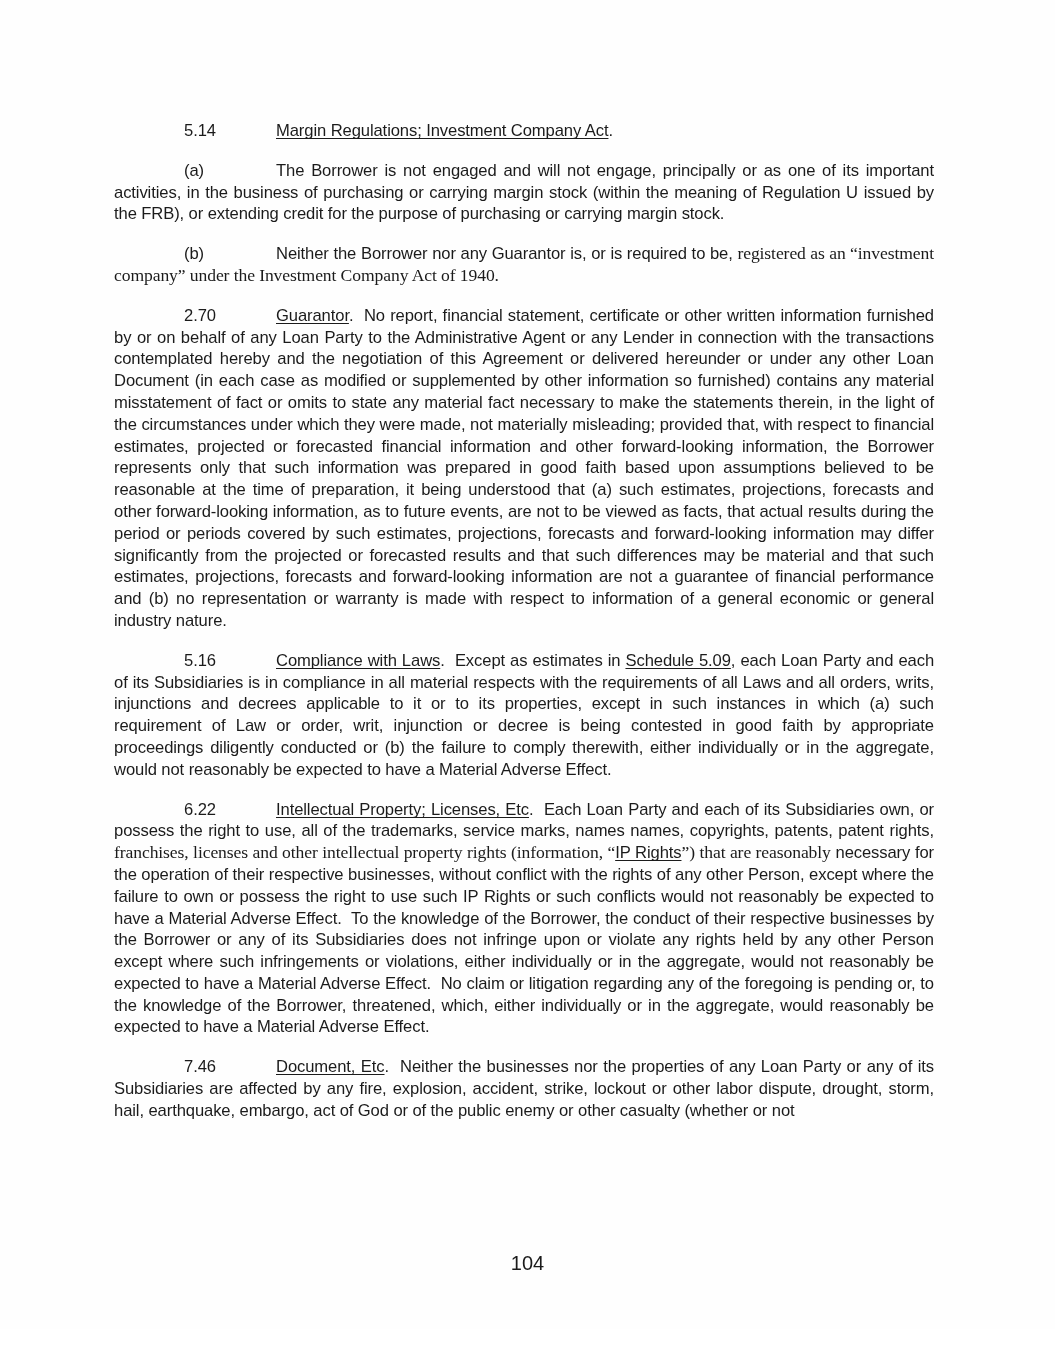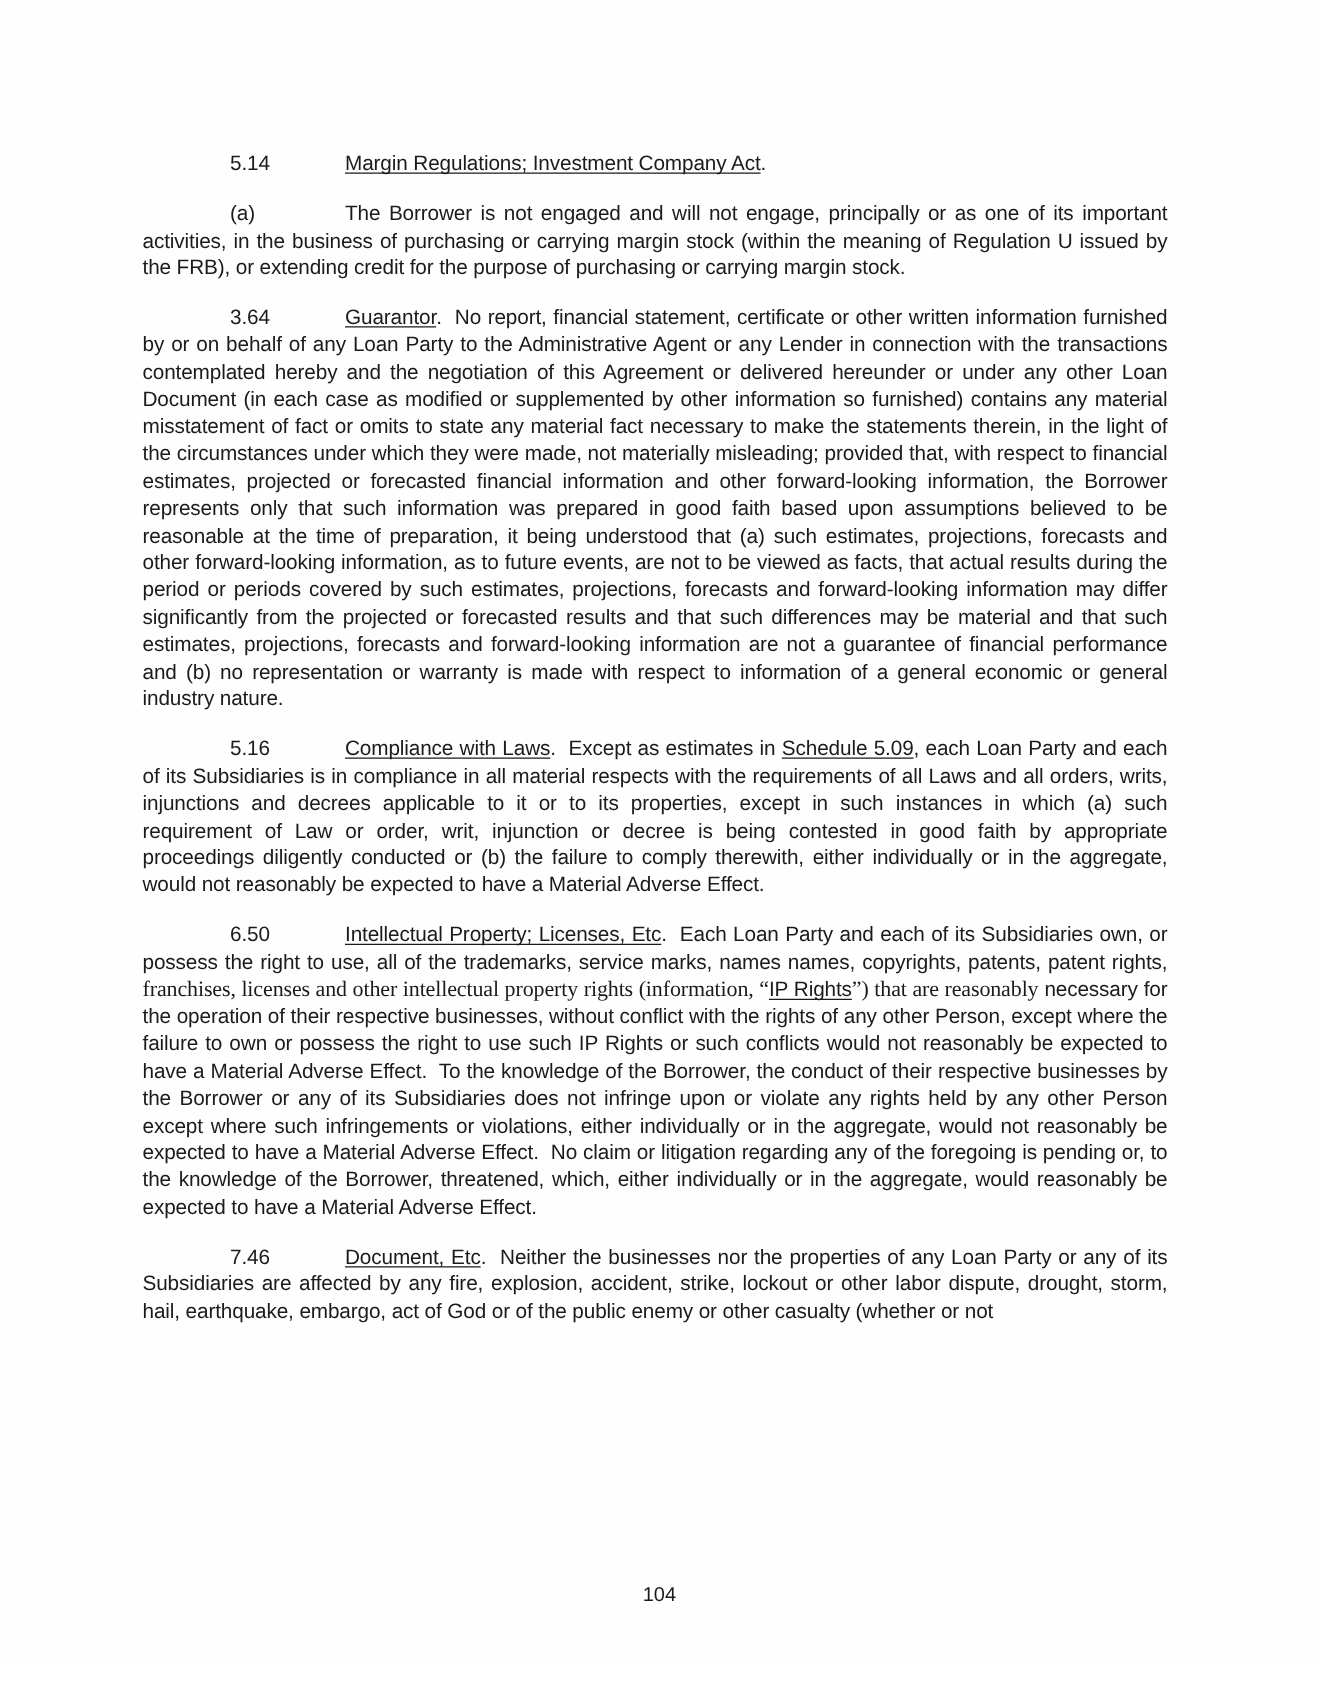--- a/index.html
+++ b/index.html
@@ -46,44 +46,45 @@
   .serif {
     font-family: "Liberation Serif", serif;
     font-size: 17.6px;
   }
   .footer {
     position: absolute;
     top: 1252px;
     left: 0;
     width: 100%;
     text-align: center;
-    font-size: 16px;
+    font-size: 20px;
     letter-spacing: 0;
-    margin-top: 16px;
   }
 </style>
 </head>
 <body>
 
 <div class="page">
   <div class="content">
 
     <p class="para heading"><span class="num">5.14</span><span class="u">Margin Regulations; Investment Company Act</span><span>.</span></p>
 
     <p class="para"><span class="num">(a)</span><span>The Borrower is not engaged and will not engage, principally or as one of its important activities, in the business of purchasing or carrying margin stock (within the meaning of Regulation U issued by the FRB), or extending credit for the purpose of purchasing or carrying margin stock.</span></p>
 
+    <p class="para"><span class="num">(b)</span><span>Neither the Borrower nor any Guarantor is, or is required to be,</span>
+      <span class="serif">registered as an “investment company” under the Investment Company Act of 1940.</span></p>
 
-    <p class="para"><span class="num">3.64</span><span class="u">Guarantor</span><span>.&nbsp;</span>
+    <p class="para"><span class="num">2.70</span><span class="u">Guarantor</span><span>.&nbsp;</span>
       <span>No report, financial statement, certificate or other written information furnished by or on behalf of any Loan Party to the Administrative Agent or any Lender in connection with the transactions contemplated hereby and the negotiation of this Agreement or delivered hereunder or under any other Loan Document (in each case as modified or supplemented by other information so furnished) contains any material misstatement of fact or omits to state any material fact necessary to make the statements therein, in the light of the circumstances under which they were made, not materially misleading; provided that, with respect to financial estimates, projected or forecasted financial information and other forward-looking information, the Borrower represents only that such information was prepared in good faith based upon assumptions believed to be reasonable at the time of preparation, it being understood that (a) such estimates, projections, forecasts and other forward-looking information, as to future events, are not to be viewed as facts, that actual results during the period or periods covered by such estimates, projections, forecasts and forward-looking information may differ significantly from the projected or forecasted results and that such differences may be material and that such estimates, projections, forecasts and forward-looking information are not a guarantee of financial performance and (b) no representation or warranty is made with respect to information of a general economic or general industry nature.</span></p>
 
     <p class="para"><span class="num">5.16</span><span class="u">Compliance with Laws</span><span>.&nbsp;</span>
       <span>Except as estimates in</span>
       <span class="u">Schedule 5.09</span><span>, each Loan Party and each of its Subsidiaries is in compliance in all material respects with the requirements of all Laws and all orders, writs, injunctions and decrees applicable to it or to its properties, except in such instances in which (a) such requirement of Law or order, writ, injunction or decree is being contested in good faith by appropriate proceedings diligently conducted or (b) the failure to comply therewith, either individually or in the aggregate, would not reasonably be expected to have a Material Adverse Effect.</span></p>
 
-    <p class="para"><span class="num">6.50</span><span class="u">Intellectual Property; Licenses, Etc</span><span>.&nbsp;</span>
+    <p class="para"><span class="num">6.22</span><span class="u">Intellectual Property; Licenses, Etc</span><span>.&nbsp;</span>
       <span>Each Loan Party and each of its Subsidiaries own, or possess the right to use, all of the trademarks, service marks, names names, copyrights, patents, patent rights,</span>
       <span class="serif">franchises, licenses and other intellectual property rights (information, “</span><span class="u">IP Rights</span><span class="serif">”) that are reasonably</span>
       <span>necessary for the operation of their respective businesses, without conflict with the rights of any other Person, except where the failure to own or possess the right to use such IP Rights or such conflicts would not reasonably be expected to have a Material Adverse Effect.&nbsp; To the knowledge of the Borrower, the conduct of their respective businesses by the Borrower or any of its Subsidiaries does not infringe upon or violate any rights held by any other Person except where such infringements or violations, either individually or in the aggregate, would not reasonably be expected to have a Material Adverse Effect.&nbsp; No claim or litigation regarding any of the foregoing is pending or, to the knowledge of the Borrower, threatened, which, either individually or in the aggregate, would reasonably be expected to have a Material Adverse Effect.</span></p>
 
 
     <p class="para"><span class="num">7.46</span><span class="u">Document, Etc</span><span>.&nbsp;</span>
       <span>Neither the businesses nor the properties of any Loan Party or any of its Subsidiaries are affected by any fire, explosion, accident, strike, lockout or other labor dispute, drought, storm, hail, earthquake, embargo, act of God or of the public enemy or other casualty (whether or not</span></p>
 
   </div>
 

